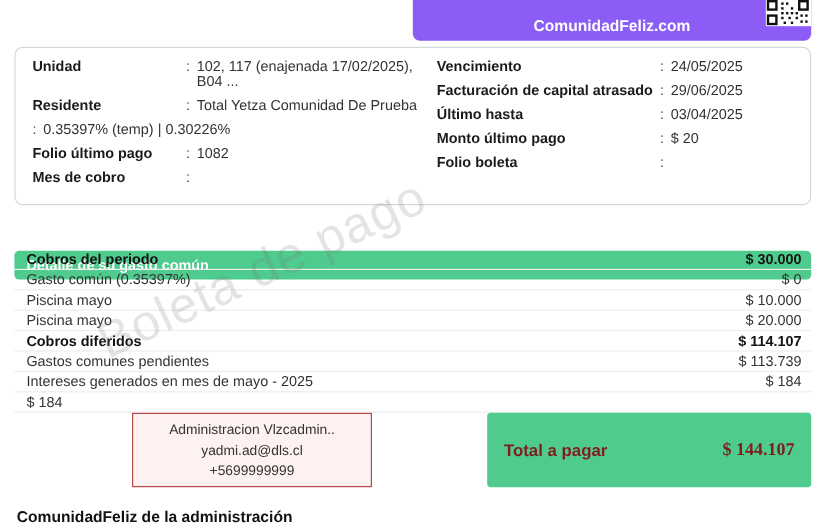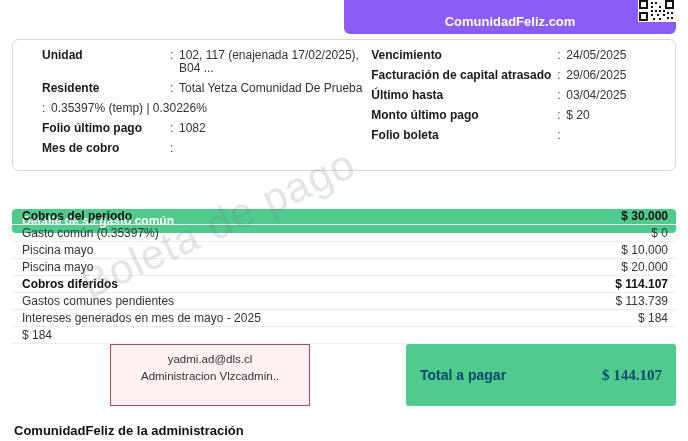--- a/index.html
+++ b/index.html
@@ -66,21 +66,21 @@
     position: absolute;
     left: 12px;
     top: 39px;
     width: 664px;
     height: 132px;
     border: 1px solid #d8d8d8;
     border-radius: 7px;
     box-sizing: border-box;
     background: #ffffff;
     display: flex;
-    padding: 9px 0 0 15px;
+    padding: 9px 0 0 0;
   }
   .infocol {
     box-sizing: border-box;
   }
   .infocol.left { width: 344px; padding-left: 14px; }
   .infocol.right { width: 320px; padding-left: 8px; }
 
   .inforow {
     display: flex;
     align-items: flex-start;
@@ -171,21 +171,21 @@
     top: 344px;
     width: 270px;
     height: 62px;
     background: #4ecb8d;
     border-radius: 3px;
     display: flex;
     align-items: center;
     justify-content: space-between;
     padding: 0 14px;
     box-sizing: border-box;
-    color: #0c4a6e;
+    color: #7f1d1d;
   }
   .totalbox .tlabel { font-size: 14px; font-weight: bold; }
   .totalbox .tvalue { font-size: 15px; font-weight: bold; font-family: Liberation Serif, serif; }
 
   
   .observations {
     position: absolute;
     left: 14px;
     top: 423px;
     font-size: 13px;
@@ -312,22 +312,23 @@
   <div class="drow">
     <span class="dname">Intereses generados en mes de mayo - 2025</span>
     <span class="dval">$ 184</span>
   </div>
   <div class="drow">
     <span class="dval">$ 184</span>
   </div>
 </div>
 
 <div class="adminbox">
+  <div>Administracion Vlzcadmin..</div>
   <div>yadmi.ad@dls.cl</div>
-  <div>Administracion Vlzcadmin..</div>
+  <div>+5699999999</div>
 </div>
 
 <div class="totalbox">
   <span class="tlabel">Total a pagar</span>
   <span class="tvalue">$ 144.107</span>
 </div>
 
 <div class="observations">ComunidadFeliz de la administración</div>
 
 </body></html>

